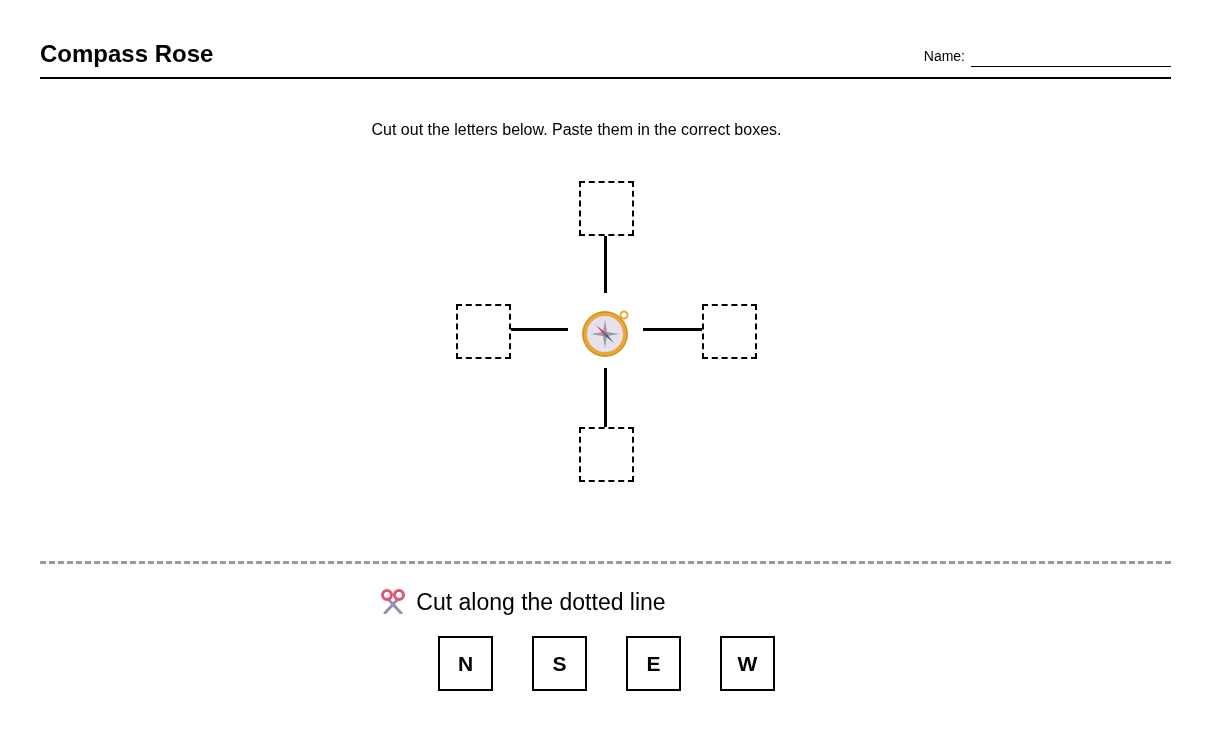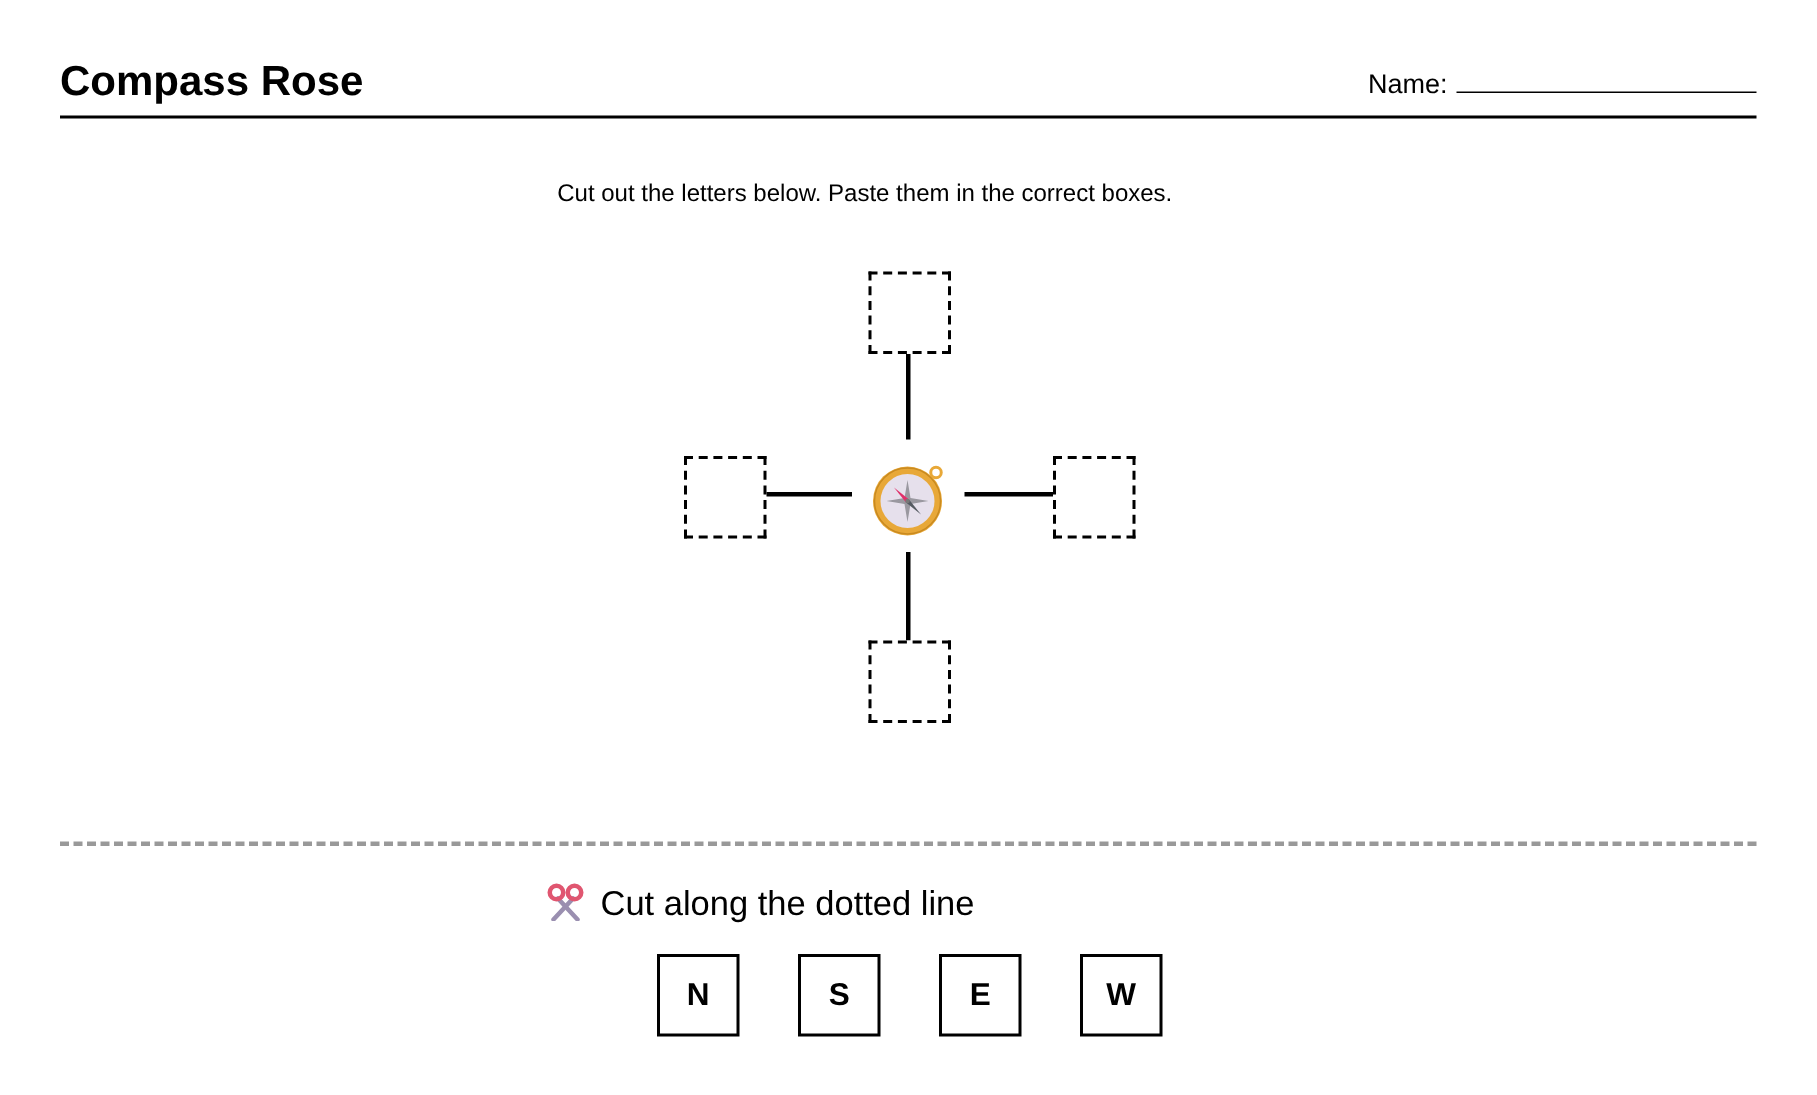--- a/index.html
+++ b/index.html
@@ -1,28 +1,28 @@
 <!DOCTYPE html>
 <html><head>
 <meta charset="utf-8">
 <style>
   html, body { margin: 0; padding: 0; background: #ffffff; }
   body { width: 1211px; height: 730px; position: relative; overflow: hidden; font-family: "Liberation Sans", sans-serif; color: #000; }
   .abs { position: absolute; }
-  .title { left: 40px; top: 40px; font-size: 28px; font-weight: bold; line-height: 28px; }
-  .name-wrap { right: 40px; top: 45px; font-size: 18px; line-height: 22px; display: flex; }
+  .title { left: 40px; top: 40px; font-size: 24px; font-weight: bold; line-height: 28px; }
+  .name-wrap { right: 40px; top: 45px; font-size: 14px; line-height: 22px; display: flex; align-items: flex-end; }
   .name-line { display: inline-block; width: 200px; border-bottom: 1px solid #000; margin-left: 6px; height: 16px; }
   .header-rule { left: 40px; top: 77px; width: 1131px; height: 2px; background: #000; }
   .instruction { left: 0; width: 1153px; top: 121px; text-align: center; font-size: 16px; line-height: 18px; }
   .dbox { width: 51px; height: 51px; border: 2px dashed #000; background: #fff; box-sizing: content-box; }
   .hline { height: 3px; background: #000; }
   .vline { width: 3px; background: #000; }
   .compass { left: 579px; top: 307px; width: 54px; height: 54px; }
   .cutline { left: 40px; top: 561px; width: 1131px; height: 0; border-top: 3px dashed #999; }
-  .cut-caption { left: 0; width: 1014px; top: 588px; text-align: center; font-size: 23px; line-height: 28px; }
+  .cut-caption { left: 16px; width: 1014px; top: 588px; text-align: center; font-size: 23px; line-height: 28px; }
   .cut-caption .scissors { display: inline-block; width: 26px; height: 26px; vertical-align: -4px; margin-right: 10px; }
   .letter { width: 51px; height: 51px; border: 2px solid #000; font-size: 21px; font-weight: bold; text-align: center; line-height: 51px; background: #fff; }
 </style>
 </head>
 <body>
 
 <div class="abs title">Compass Rose</div>
 
 <div class="abs name-wrap">
   <span>Name:</span>

